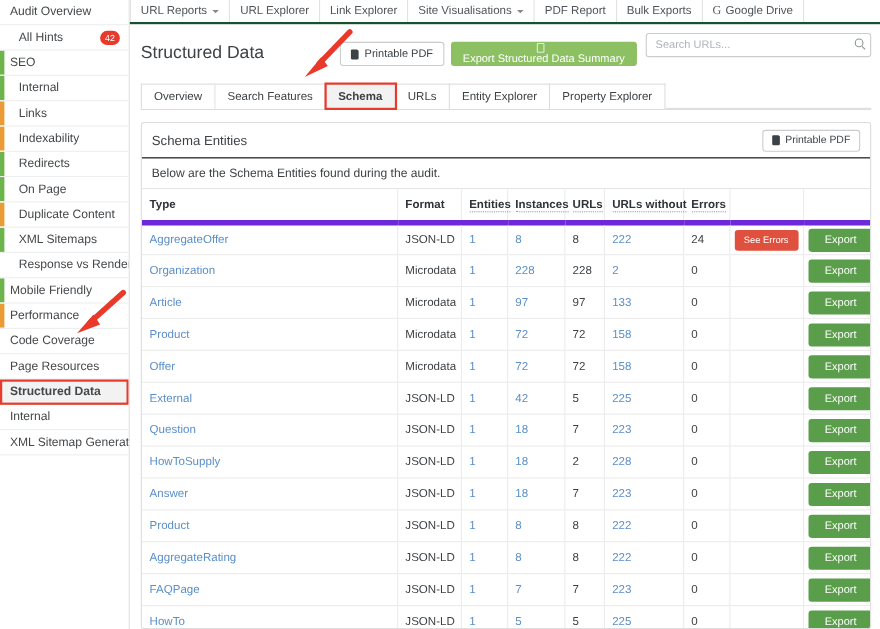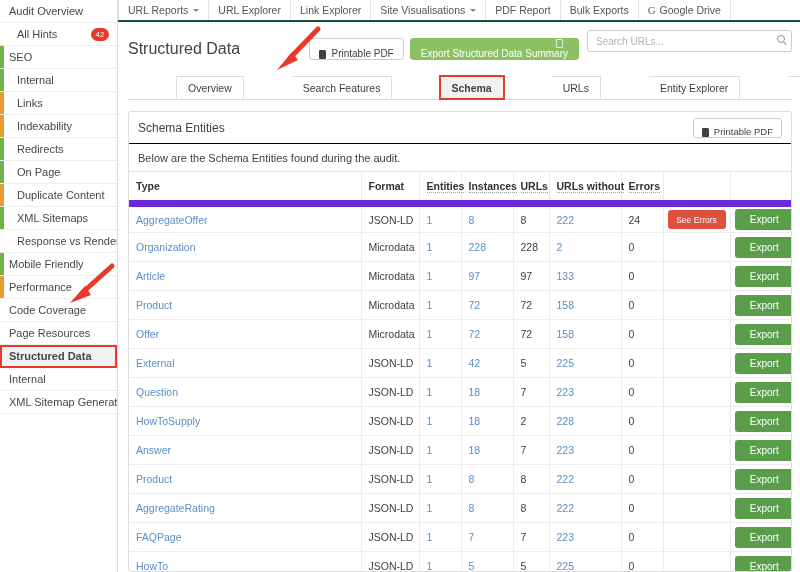--- a/index.html
+++ b/index.html
@@ -92,21 +92,21 @@
   #headbar {
     display: flex; align-items: center;
     padding: 8px 8px 6px 10px;
     gap: 0;
   }
   #page-title { font-size: 16px; color: #3d4246; font-weight: normal; }
   #headbar .spacer { flex: 1; }
   .btn {
     border-radius: 3px;
     font-size: 10px;
-    display: inline-flex; align-items: flex-end; justify-content: center;
+    display: inline-flex; align-items: center; justify-content: center;
     white-space: nowrap;
     cursor: pointer;
   }
   .btn-white {
     background: #fff; border: 1px solid #ccc; color: #3d4246;
     height: 22px; padding: 0 9px;
   }
   .btn-green-big {
     background: #8cc063; border: 1px solid #8cc063; color: #fff;
     height: 22px; padding: 0 10px; margin-left: 6px; flex-direction: column;
@@ -151,21 +151,21 @@
     display: flex; margin: 2px 8px 0 10px;
     border-bottom: 1px solid #ddd;
     height: 24px;
   }
   .stab {
     display: flex; align-items: center;
     padding: 0 11px;
     font-size: 10.5px; color: #3d4246;
     border: 1px solid #ddd; border-bottom: none;
     border-left: none;
-    background: #fff; white-space: nowrap; cursor: pointer; margin-left: 48px;
+    background: #fff; white-space: nowrap; cursor: pointer;
   }
   .stab:first-child { border-left: 1px solid #ddd; }
   .stab.active { background: #f2f2f2; font-weight: bold; }
   .stab.highlight {
     outline: 2px solid #e8392a;
     outline-offset: -1px;
     position: relative; z-index: 3;
   }
   #subtabs .tabfill { flex: 1; border-bottom: 1px solid #ddd; }
 
@@ -190,21 +190,21 @@
     height: 28px; display: flex; align-items: center;
     padding: 0 9px; font-size: 11px; color: #3d4246;
     border-bottom: 1px solid #e3e3e3;
   }
 
   
   table { width: 100%; border-collapse: collapse; table-layout: fixed; }
   thead th {
     font-size: 10.5px; font-weight: bold; color: #2f3337;
     text-align: left; padding: 8px 7px;
-    border-bottom: 7px solid #6d28d9;
+    border-bottom: 5px solid #6d28d9;
     border-right: 1px solid #ececec;
     background: #fff;
     white-space: nowrap;
     vertical-align: middle;
   }
   thead th.dotted span { border-bottom: 1px dotted #9aa0a6; }
   tbody td {
     font-size: 10.5px; color: #3d4246;
     padding: 0 7px; height: 29px;
     border-bottom: 1px solid #ececec;

